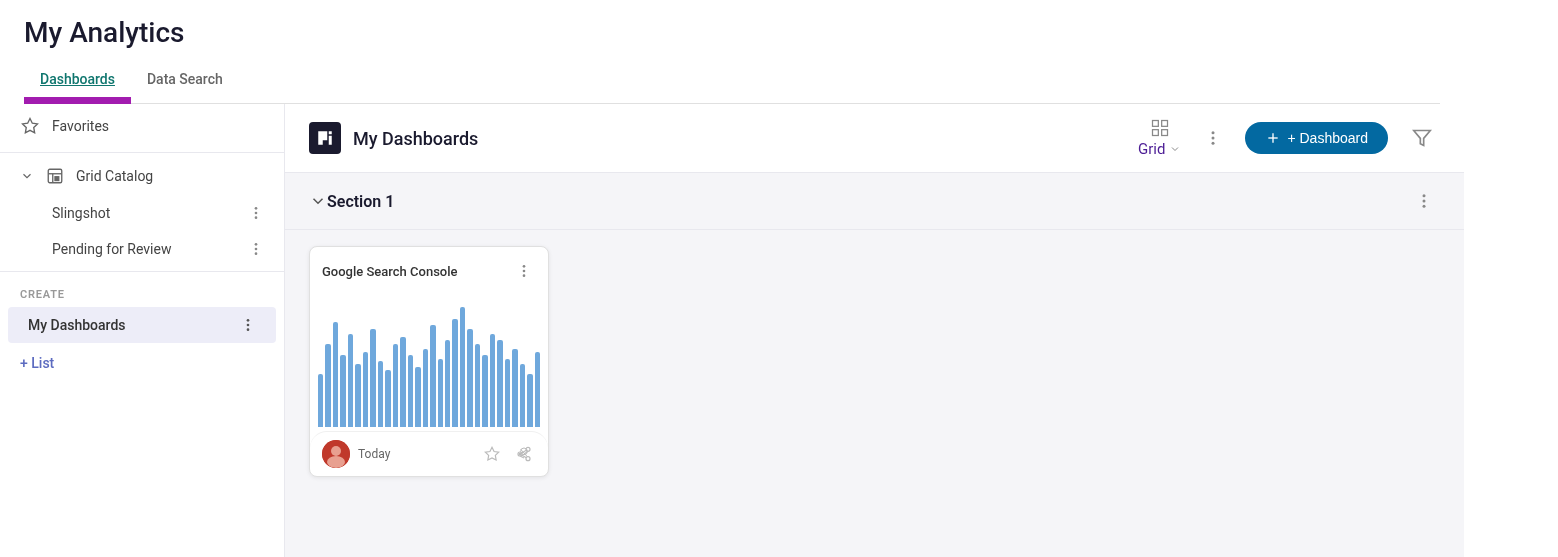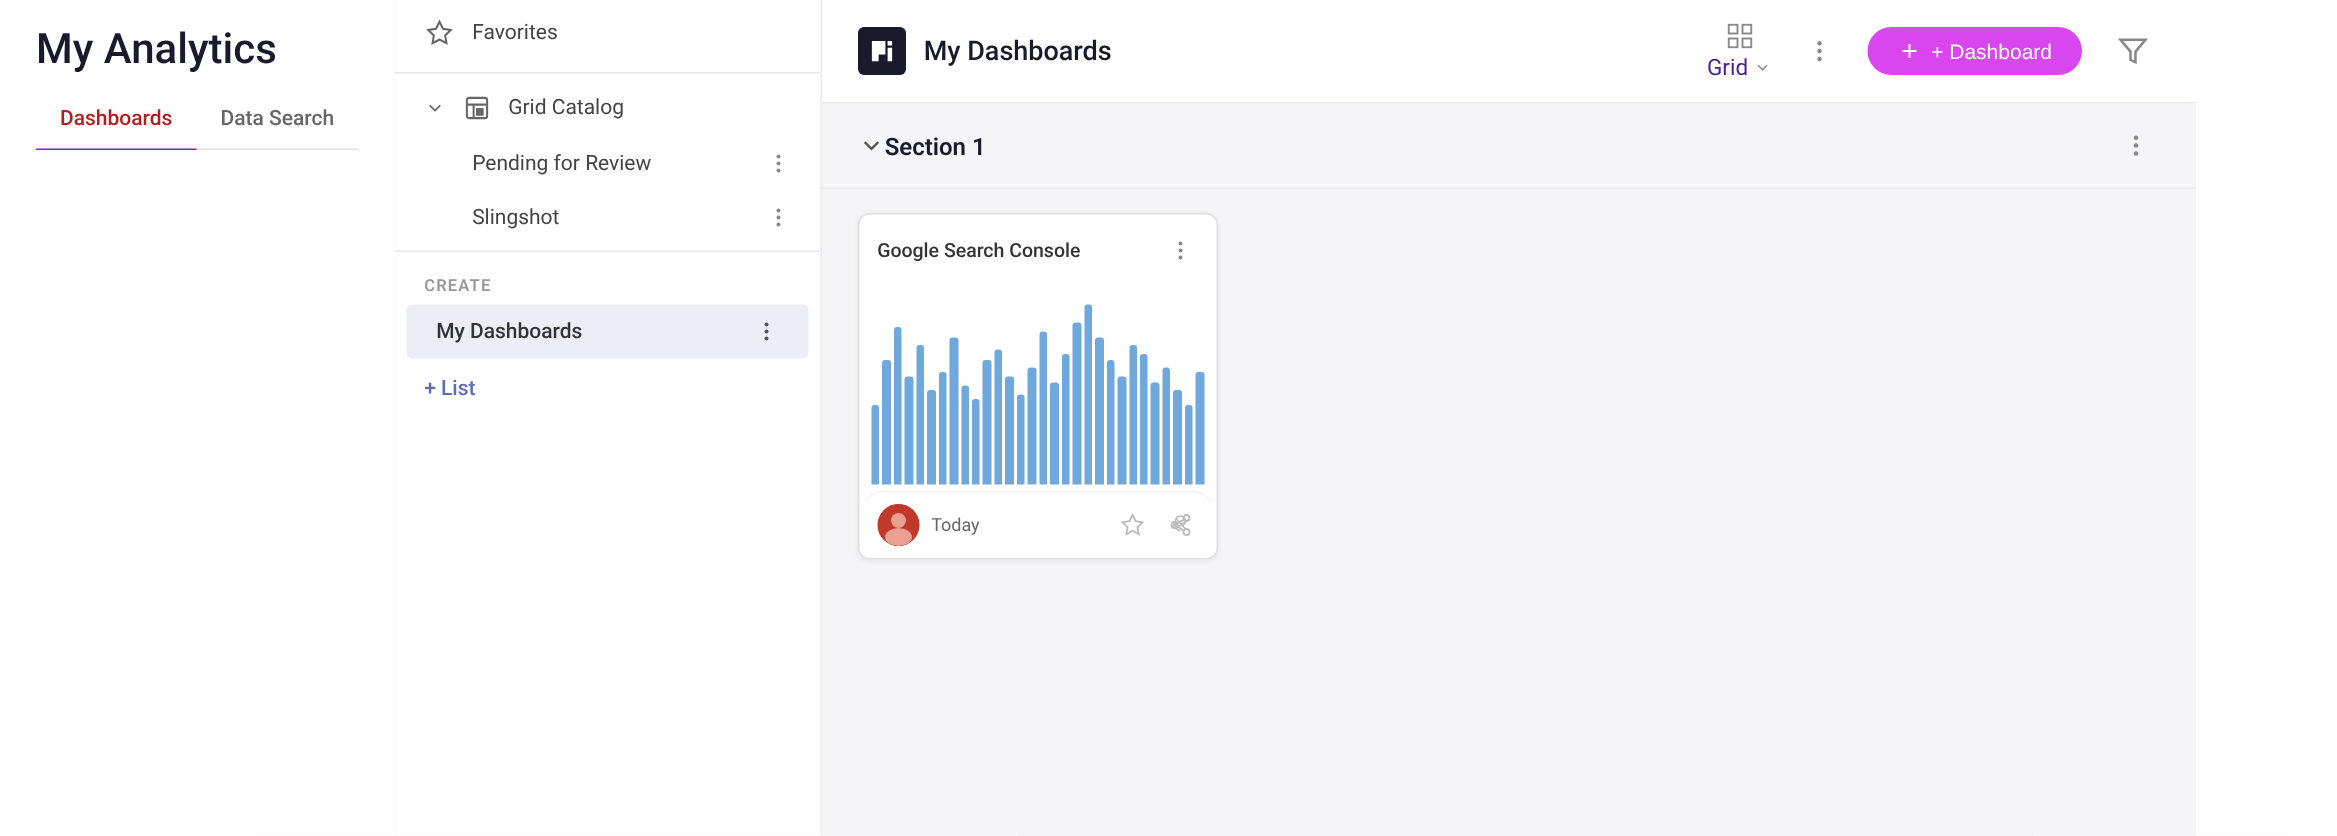--- a/index.html
+++ b/index.html
@@ -1,25 +1,25 @@
 <!DOCTYPE html>
 <html><head>
   <meta charset="utf-8">
   <style>
     * { box-sizing: border-box; margin: 0; padding: 0; }
     body { font-family: 'Roboto', Arial, sans-serif; background: #fff; color: #333; font-size: 14px; overflow: hidden; }
 
-    .app-container { display: flex; flex-direction: row; height: 557px; width: 1464px; }
+    .app-container { display: flex; flex-direction: column; height: 557px; width: 1464px; }
 
     
     .app-header { padding: 16px 24px 0 24px; }
     .app-title { font-size: 28px; font-weight: 500; color: #1a1a2e; margin-bottom: 12px; }
     .tabs { display: flex; gap: 0; border-bottom: 1px solid #e0e0e0; }
     .tab { padding: 10px 16px; font-size: 14px; font-weight: 500; cursor: pointer; color: #666; border-bottom: 3px solid transparent; margin-bottom: -1px; }
-    .tab.active { color: #b91c1c; border-bottom: 1px solid #a21caf; }
+    .tab.active { color: #0f766e; border-bottom: 7px solid #a21caf; text-decoration: underline; }
 
     
     .main-content { display: flex; flex: 1; overflow: hidden; background: #f5f5f8; }
 
     
     .sidebar { width: 285px; background: #fff; border-right: 1px solid #e8e8ee; display: flex; flex-direction: column; padding: 0; overflow-y: auto; }
     .sidebar-item { display: flex; align-items: center; gap: 12px; padding: 12px 20px; cursor: pointer; color: #444; font-size: 14px; }
     .sidebar-item .icon { width: 20px; height: 20px; display: flex; align-items: center; justify-content: center; color: #666; }
     .sidebar-divider { height: 1px; background: #e8e8ee; margin: 4px 0; }
     .sidebar-section-label { padding: 12px 20px 4px 20px; font-size: 11px; font-weight: 600; color: #999; letter-spacing: 0.8px; text-transform: uppercase; }
@@ -34,21 +34,21 @@
 
     
     .content-header { display: flex; align-items: center; justify-content: space-between; padding: 14px 24px; background: #fff; border-bottom: 1px solid #e8e8ee; }
     .content-header-left { display: flex; align-items: center; gap: 12px; }
     .content-header-icon { width: 32px; height: 32px; background: #1a1a2e; border-radius: 4px; display: flex; align-items: center; justify-content: center; color: #fff; font-size: 12px; }
     .content-header-title { font-size: 18px; font-weight: 500; color: #1a1a2e; }
     .content-header-right { display: flex; align-items: center; gap: 16px; }
     .view-type-btn { display: flex; flex-direction: column; align-items: center; cursor: pointer; gap: 2px; }
     .view-type-value { display: flex; align-items: center; gap: 4px; font-size: 15px; color: #4c1d95; }
     .more-btn { width: 32px; height: 32px; display: flex; align-items: center; justify-content: center; cursor: pointer; color: #666; border-radius: 50%; }
-    .add-dashboard-btn { display: flex; align-items: center; gap: 6px; padding: 8px 20px; background: #d946ef; color: #fff; border: none; border-radius: 20px; cursor: pointer; font-size: 14px; font-weight: 500; }
+    .add-dashboard-btn { display: flex; align-items: center; gap: 6px; padding: 8px 20px; background: #0369a1; color: #fff; border: none; border-radius: 20px; cursor: pointer; font-size: 14px; font-weight: 500; }
     .filter-btn { width: 36px; height: 36px; display: flex; align-items: center; justify-content: center; cursor: pointer; color: #666; }
 
     
     .section-header { display: flex; align-items: center; justify-content: space-between; padding: 12px 24px; background: #f5f5f8; }
     .section-header-left { display: flex; align-items: center; gap: 0; cursor: pointer; }
     .section-title { font-size: 16px; font-weight: 600; color: #1a1a2e; }
 
     
     .cards-area { padding: 16px 24px; flex: 1; overflow-y: auto; }
     .cards-grid { display: flex; flex-wrap: wrap; gap: 16px; }
@@ -108,31 +108,31 @@
             <rect x="3" y="3" width="18" height="18" rx="2"></rect>
             <line x1="3" y1="9" x2="21" y2="9"></line>
             <line x1="9" y1="21" x2="9" y2="9"></line>
             <rect x="12" y="13" width="5" height="5" fill="#666"></rect>
           </svg>
         </span>
         <span>Grid Catalog</span>
       </div>
 
       <div class="sidebar-sub-item">
-        <span>Pending for Review</span>
+        <span>Slingshot</span>
         <span>
           <svg width="16" height="16" viewBox="0 0 24 24" fill="#888">
             <circle cx="12" cy="5" r="2"></circle>
               <circle cx="12" cy="12" r="2"></circle>
               <circle cx="12" cy="19" r="2"></circle>
           </svg>
         </span>
       </div>
       <div class="sidebar-sub-item">
-        <span>Slingshot</span>
+        <span>Pending for Review</span>
         <span>
           <svg width="16" height="16" viewBox="0 0 24 24" fill="#888">
             <circle cx="12" cy="5" r="2"></circle>
               <circle cx="12" cy="12" r="2"></circle>
               <circle cx="12" cy="19" r="2"></circle>
           </svg>
         </span>
       </div>
       <div class="sidebar-divider"></div>
 

